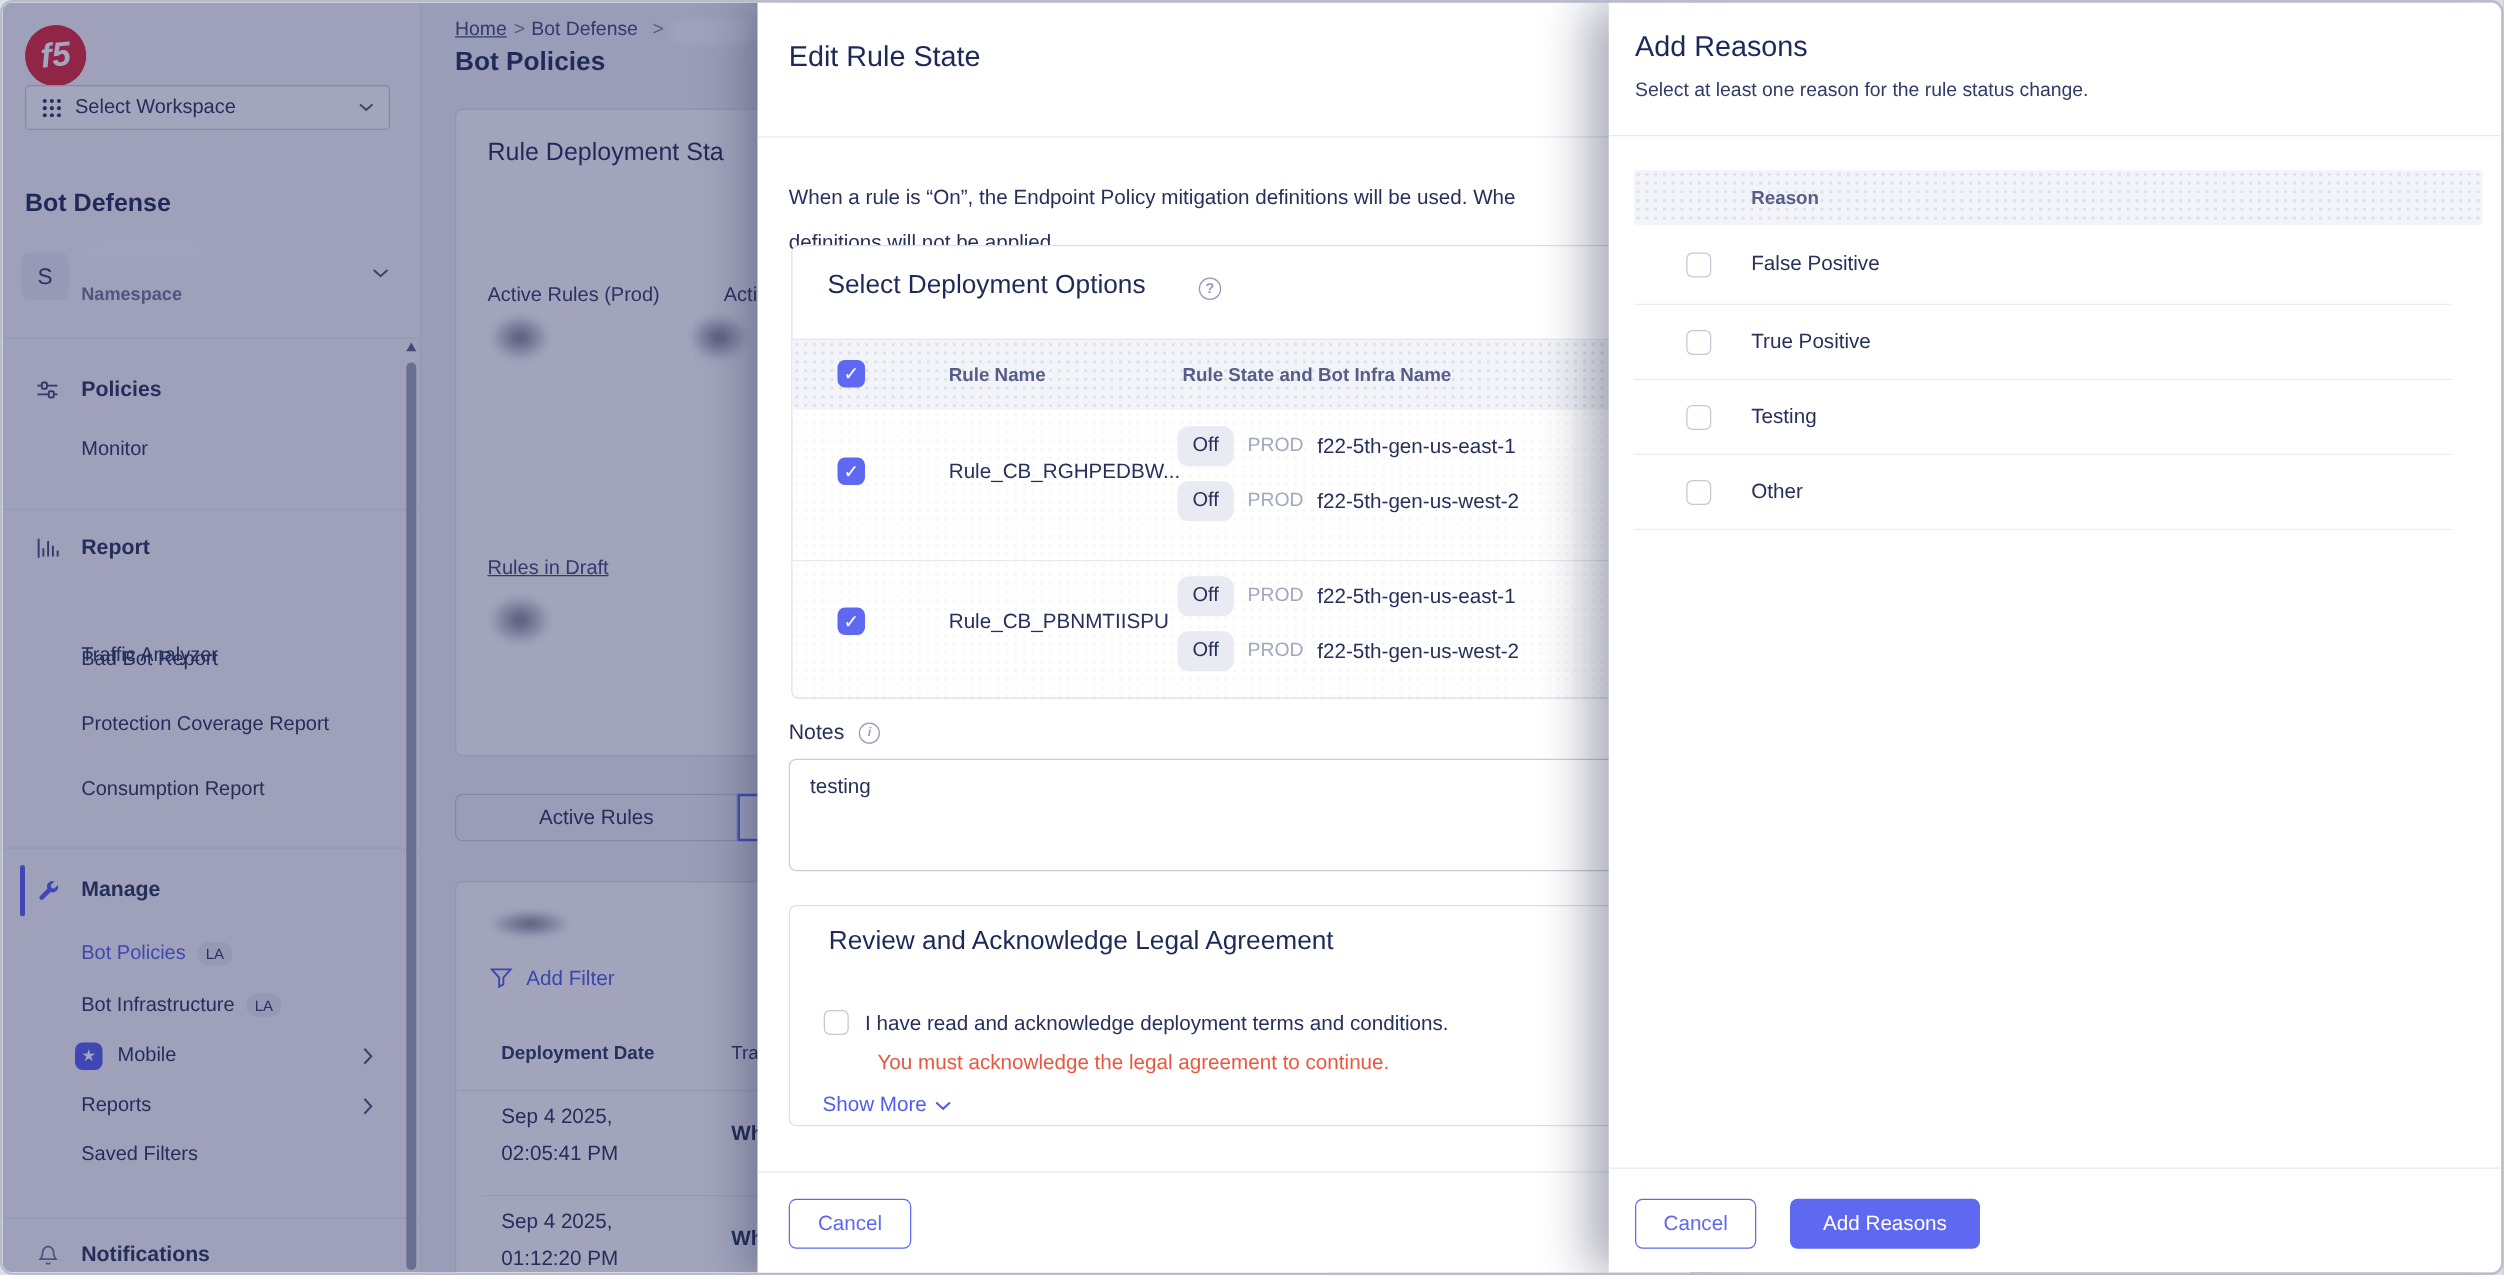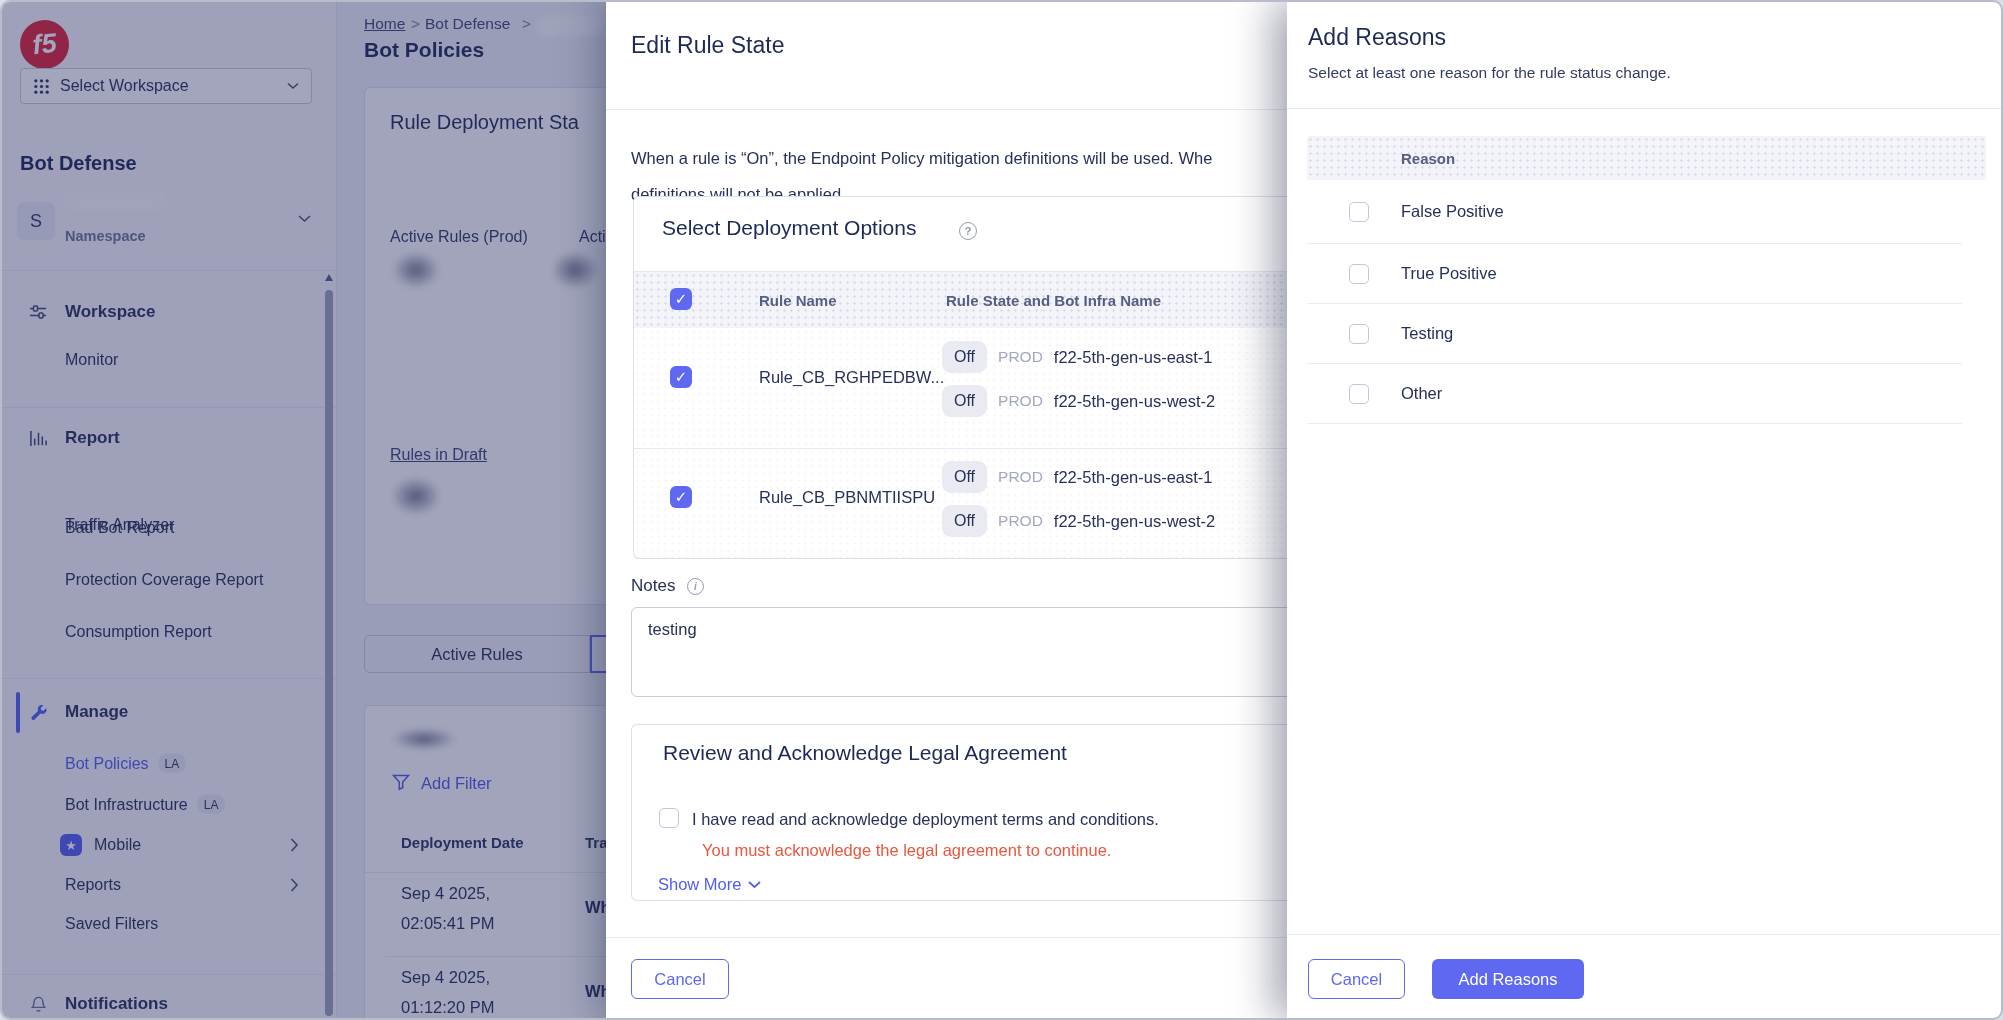--- a/index.html
+++ b/index.html
@@ -109,21 +109,21 @@
     <div class="hr" style="left:0; top:268px; width:335px;"></div>
 
     <span class="ico" style="left:26px; top:300px;">
       <svg width="20" height="20" viewBox="0 0 20 20" fill="none" stroke="#3c466f" stroke-width="1.5">
           <path d="M2 6.5h16M2 13.5h16"></path>
           <rect x="5.5" y="4" width="4" height="5" rx="1" fill="#f6f7fa"></rect>
           <rect x="11" y="11" width="4" height="5" rx="1" fill="#f6f7fa"></rect>
         </svg>
     </span>
     <div class="nav sec" style="top:310px;">
-        <span>Workspace</span>
+        <span>Policies</span>
       </div>
     <div class="nav" style="top:358px;">
         <span>Monitor</span>
       </div>
     <div class="hr" style="left:0; top:405px; width:335px;"></div>
 
     <span class="ico" style="left:27px; top:427px;">
       <svg width="19" height="19" viewBox="0 0 20 20" stroke="#3c466f" stroke-width="1.6" fill="none">
           <path d="M2 2v16M6 17v-7M10 17V4M14 17V8M18 17v-5"></path>
         </svg>
@@ -224,21 +224,21 @@
 
     <div class="card" style="left:27px; top:703px; width:700px; height:330px; border-radius:6px 6px 0 0;">
       <div class="blob" style="left:26px; top:22px; width:66px; height:22px;"></div>
       <span class="ico" style="left:26px; top:66px;">
         <svg width="20" height="20" viewBox="0 0 20 20" fill="none" stroke="#4d5ae8" stroke-width="1.5">
             <path d="M2.5 3.5h15l-5.8 6.6v5.4l-3.4 1.8v-7.2z"></path>
           </svg>
       </span>
       <div class="t link" style="left:56px; top:68px; font-size:16.5px;">Add Filter</div>
       <div class="t" style="left:36px; top:128px; font-size:15px; font-weight:700; color:#2a3563;">Deployment Date</div>
-      <div class="t" style="left:220px; top:128px; font-size:15px; font-weight:700; color:#2a3563;">Tra</div>
+      <div class="t" style="left:220px; top:128px; font-size:15px; font-weight:400; color:#2a3563;">Tra</div>
       <div class="hr" style="left:0; top:166px; width:700px;"></div>
       <div class="t" style="left:36px; top:178px; font-size:16.5px; color:#273059;">Sep 4 2025,</div>
       <div class="t" style="left:36px; top:208px; font-size:16.5px; color:#273059;">02:05:41 PM</div>
       <div class="t" style="left:220px; top:192px; font-size:16.5px; font-weight:600; color:#273059;">Wh</div>
       <div class="hr" style="left:20px; top:250px; width:680px;"></div>
       <div class="t" style="left:36px; top:262px; font-size:16.5px; color:#273059;">Sep 4 2025,</div>
       <div class="t" style="left:36px; top:292px; font-size:16.5px; color:#273059;">01:12:20 PM</div>
       <div class="t" style="left:220px; top:276px; font-size:16.5px; font-weight:600; color:#273059;">Wh</div>
     </div>
   </main>

